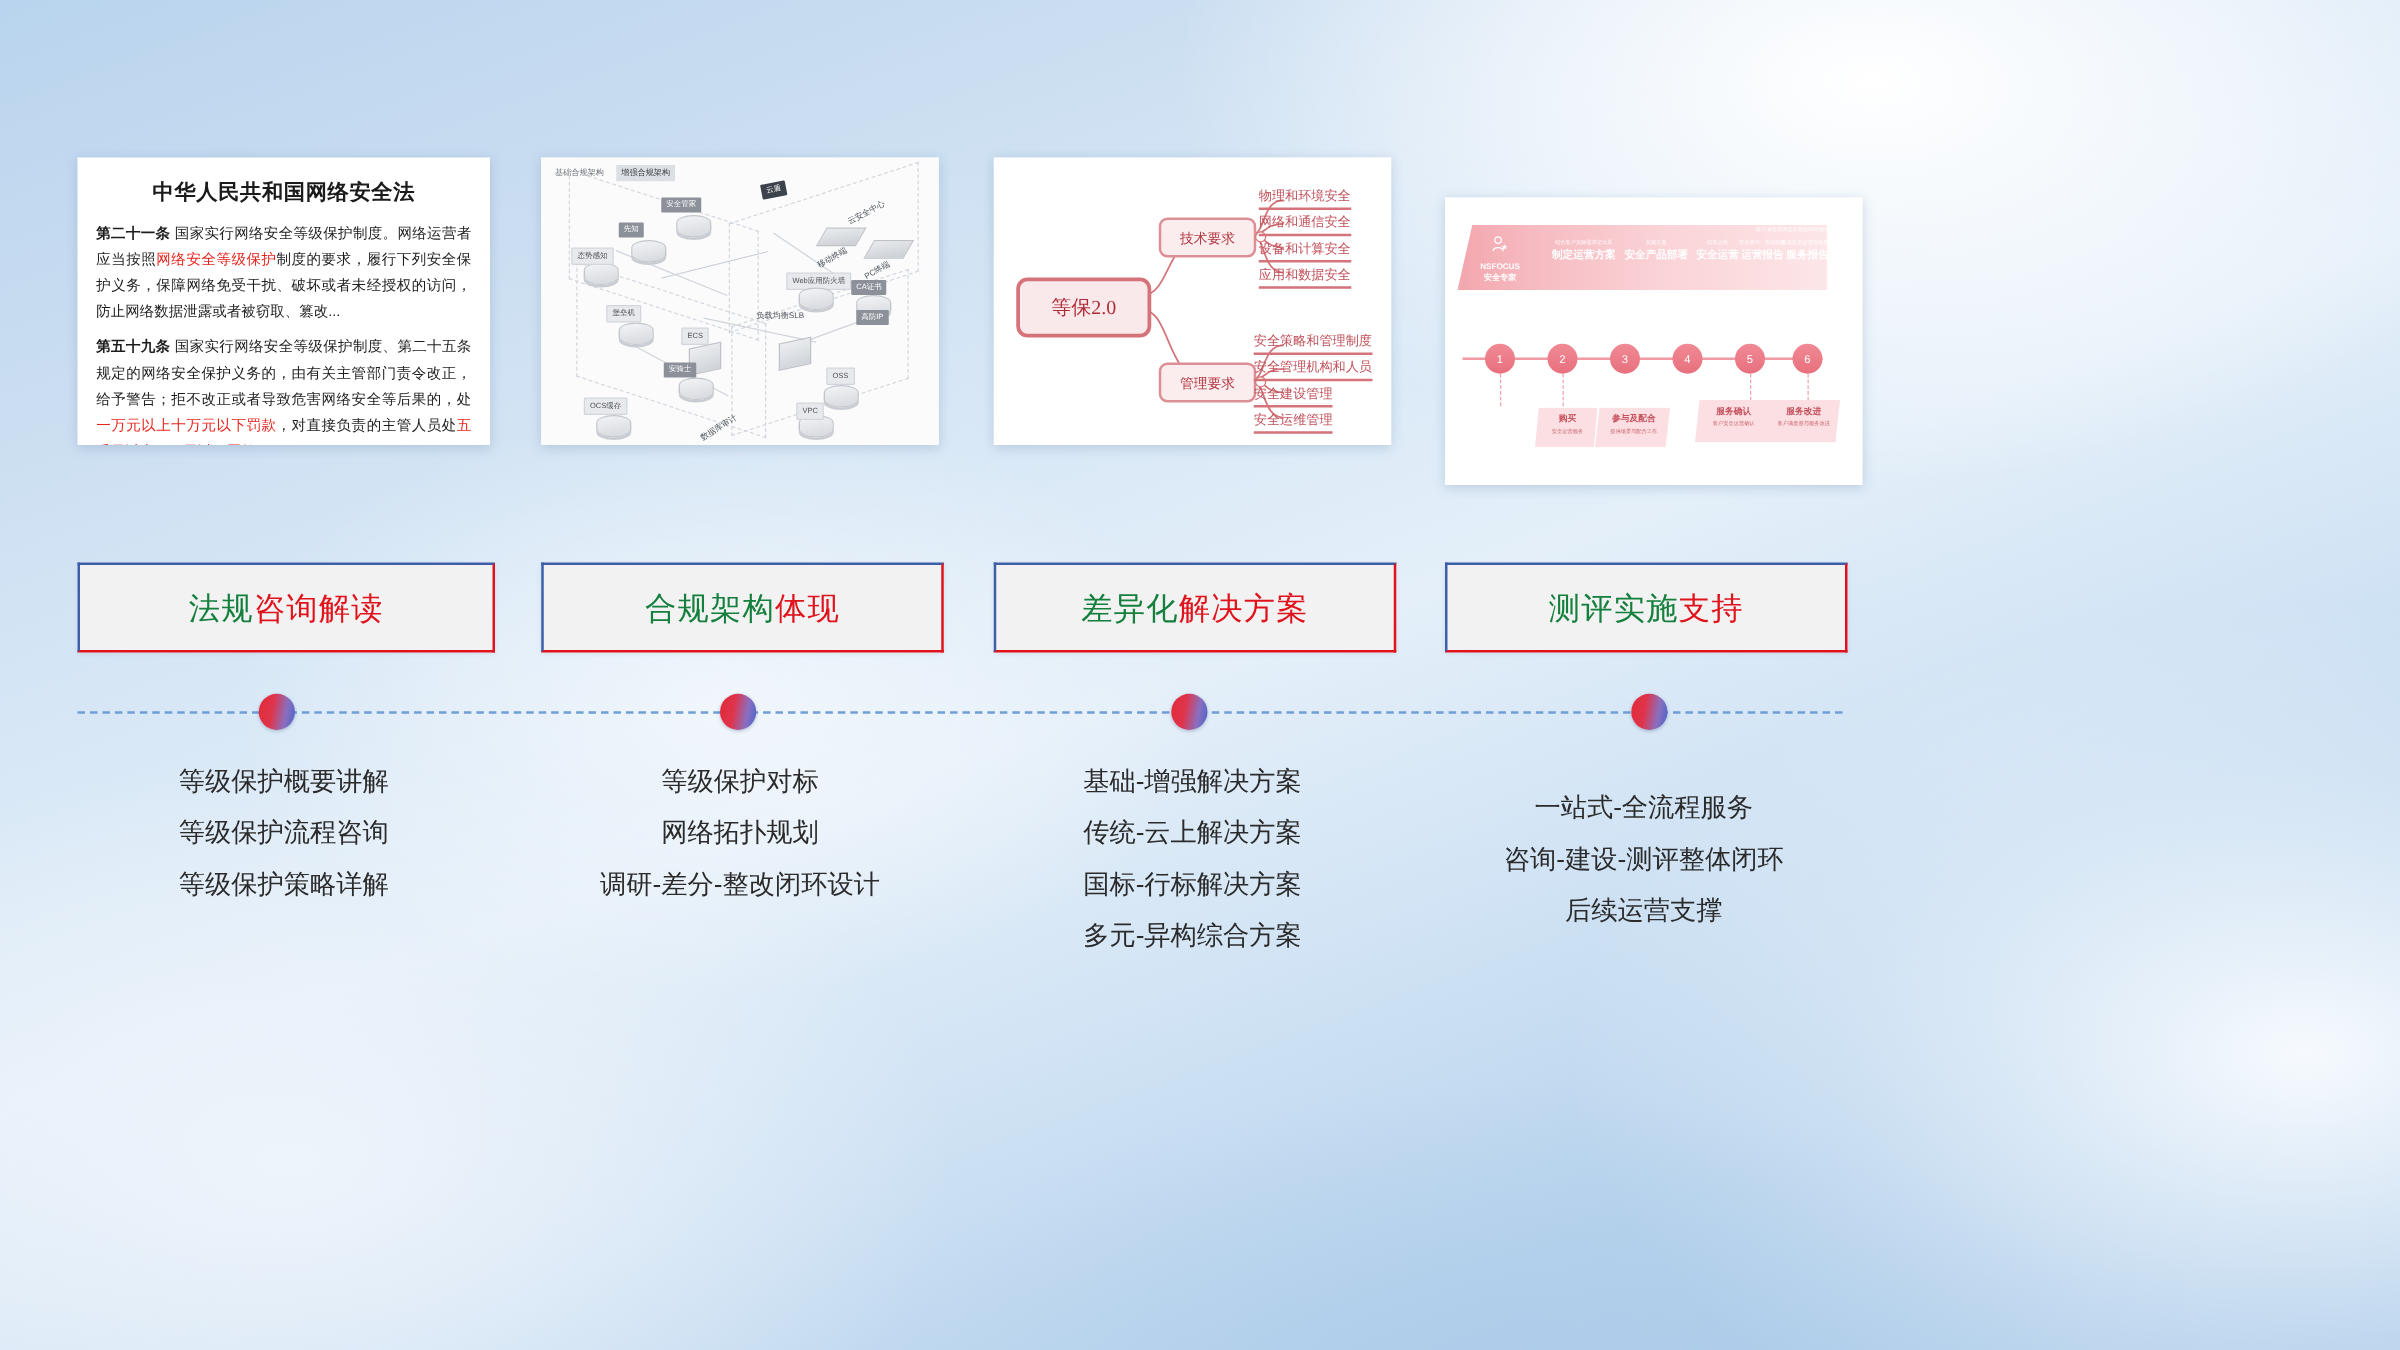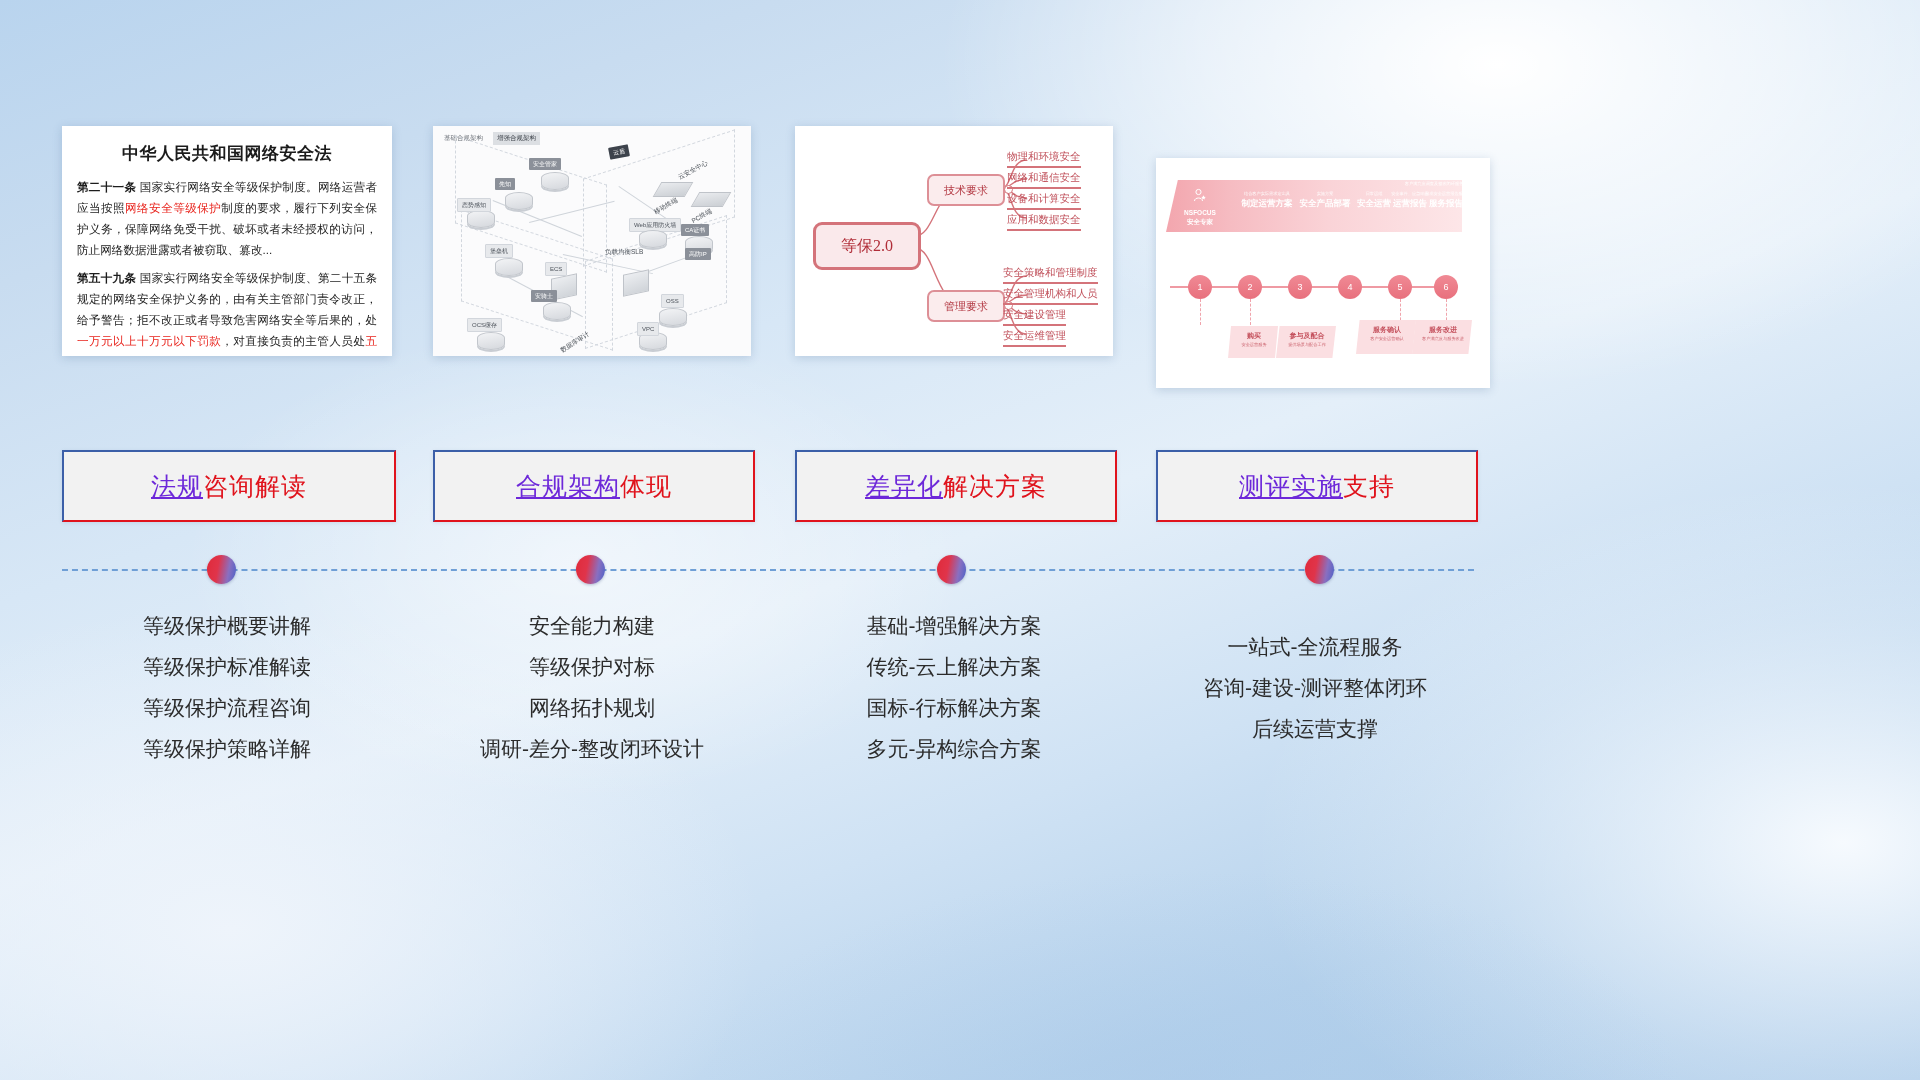--- a/index.html
+++ b/index.html
@@ -92,21 +92,21 @@
   .nsf-chip .t{font-size:7px;line-height:11px;font-weight:bold;white-space:nowrap;}
   .nsf-chip .s{font-size:4.2px;line-height:7px;white-space:nowrap;opacity:.85;}
 
   
   .head-box{position:absolute;top:450px;height:68px;background:#f2f2f2;
             border-top:2px solid #3c5fa8;border-left:2px solid #3c5fa8;
             border-right:2px solid #e0131c;border-bottom:2px solid #e0131c;
             display:flex;align-items:center;justify-content:center;
             box-shadow:0 1px 4px rgba(60,95,140,0.12);}
   .head-box .txt{font-size:25px;letter-spacing:1px;}
-  .c-blue{color:#6d28d9;text-decoration:underline;}
+  .c-blue{color:#15803d;}
   .c-red{color:#e0131c;}
   #head-1{left:62px;width:330px;}
   #head-2{left:433px;width:318px;}
   #head-3{left:795px;width:318px;}
   #head-4{left:1156px;width:318px;justify-content:center;}
 
   
   .tl-line{position:absolute;left:62px;top:569px;width:1412px;height:0;
            border-top:2px dashed #6f9fd6;}
   .tl-dot{position:absolute;top:555px;width:29px;height:29px;border-radius:50%;
@@ -358,26 +358,24 @@
 </div>
 
 <div class="tl-line"></div>
 <div class="tl-dot" id="dot-1"></div>
 <div class="tl-dot" id="dot-2"></div>
 <div class="tl-dot" id="dot-3"></div>
 <div class="tl-dot" id="dot-4"></div>
 
 <div class="col" id="col-1">
   <div class="li">等级保护概要讲解</div>
-  <div class="li">等级保护标准解读</div>
   <div class="li">等级保护流程咨询</div>
   <div class="li">等级保护策略详解</div>
 </div>
 <div class="col" id="col-2">
-  <div class="li">安全能力构建</div>
   <div class="li">等级保护对标</div>
   <div class="li">网络拓扑规划</div>
   <div class="li">调研-差分-整改闭环设计</div>
 </div>
 <div class="col" id="col-3">
   <div class="li">基础-增强解决方案</div>
   <div class="li">传统-云上解决方案</div>
   <div class="li">国标-行标解决方案</div>
   <div class="li">多元-异构综合方案</div>
 </div>

